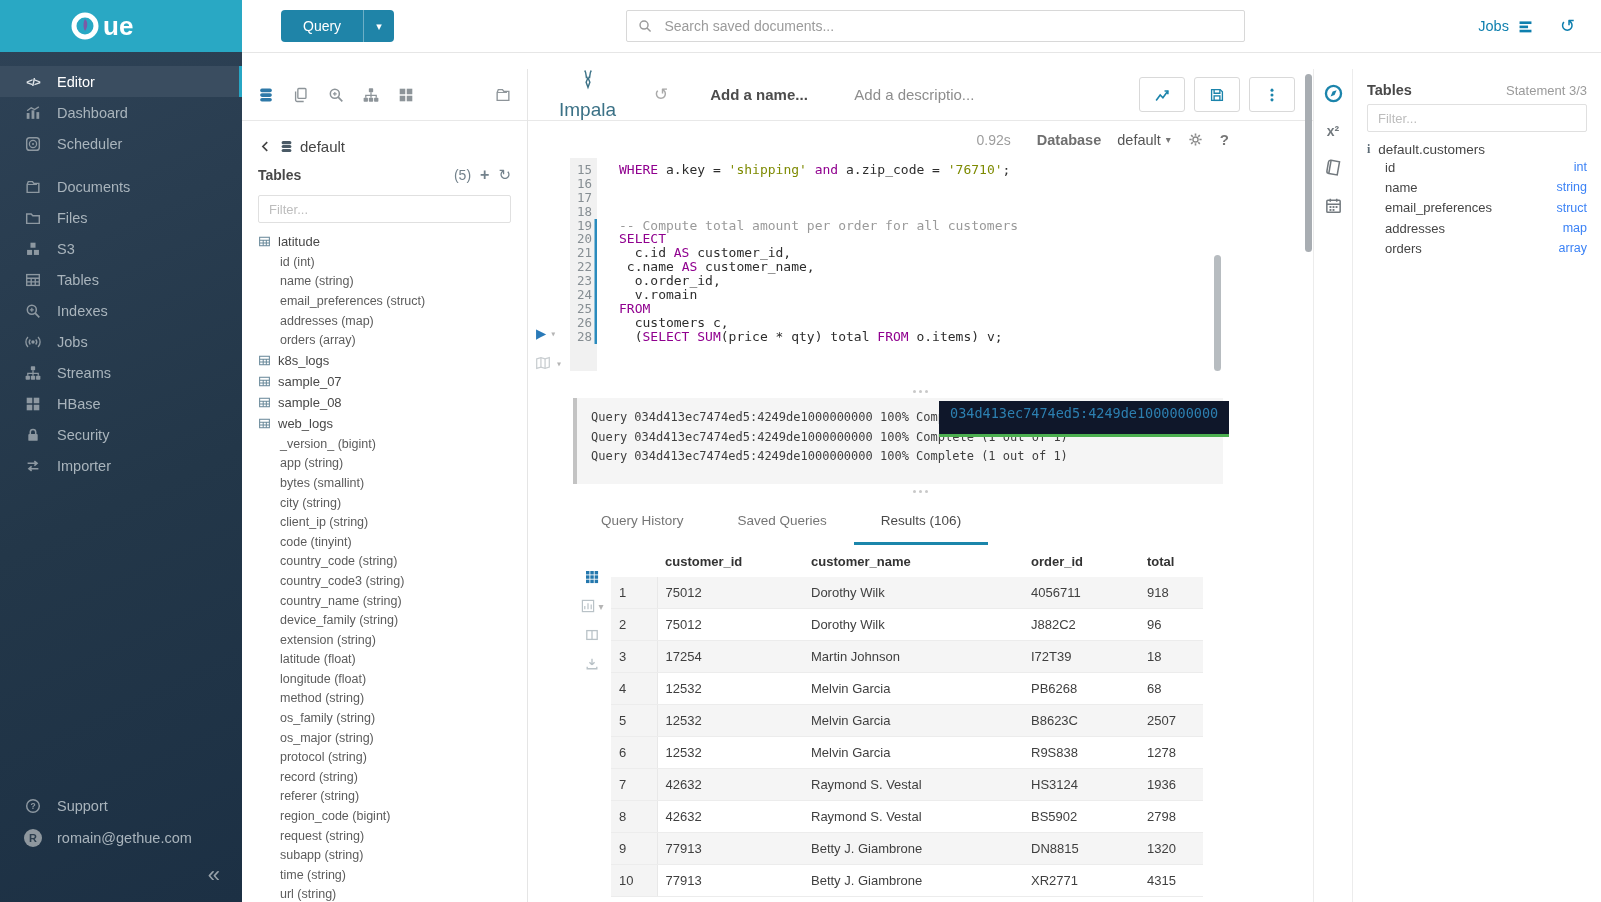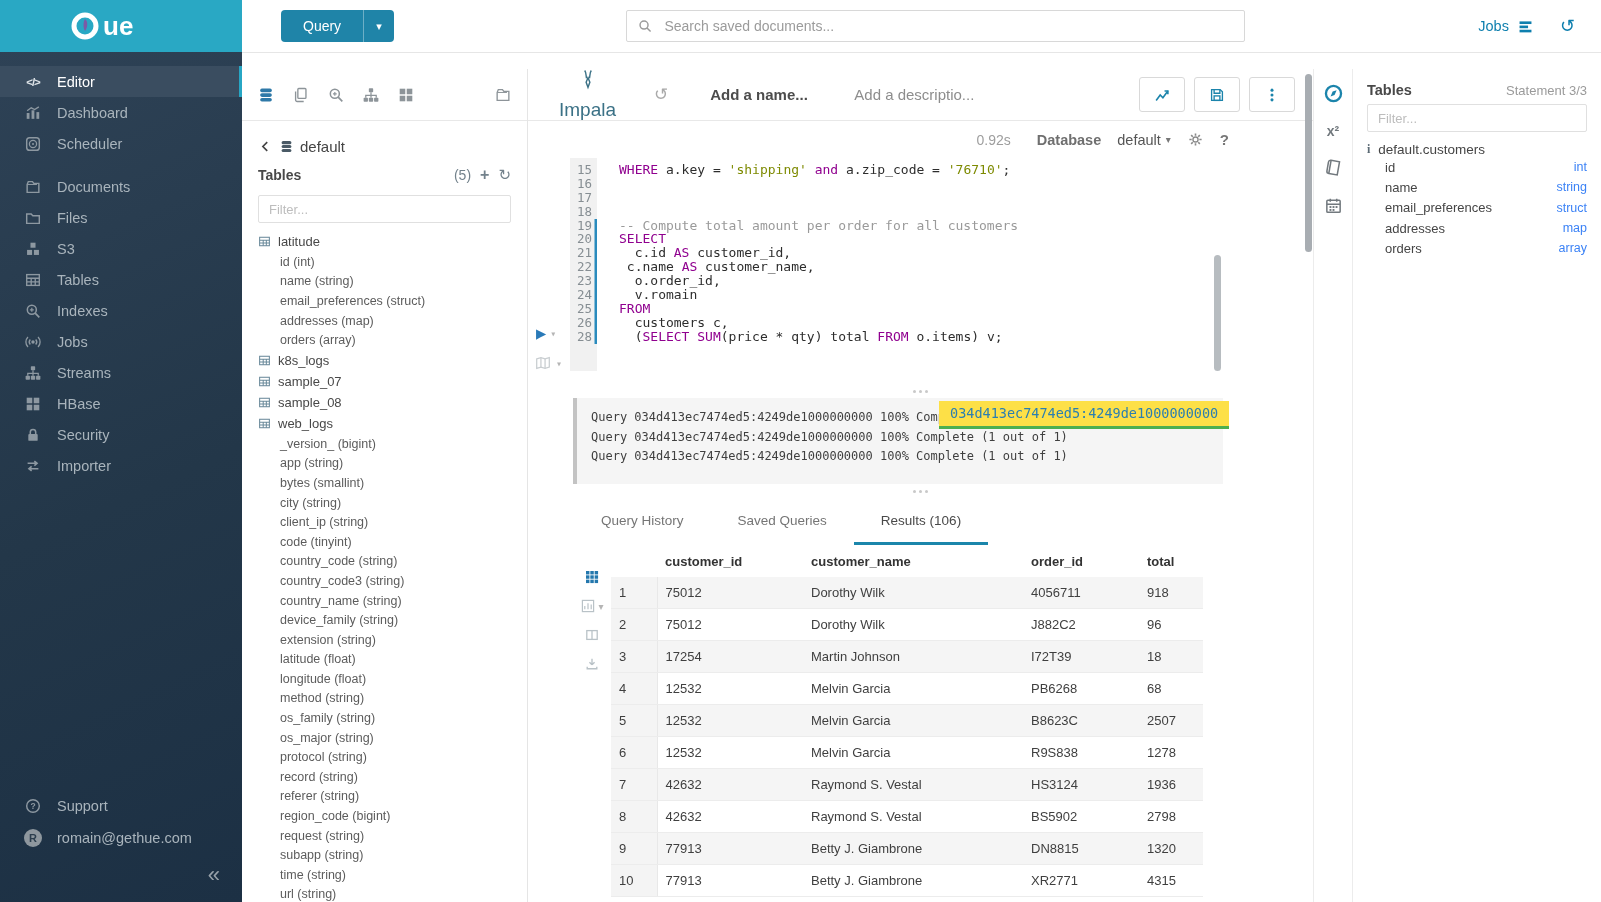--- a/index.html
+++ b/index.html
@@ -89,21 +89,21 @@
   .play-col{position:absolute;left:8px;top:167px;display:flex;align-items:center;gap:4px;}
   .play-ic{color:#2a7ab8;font-size:17px;line-height:1;cursor:pointer;}
   .mini-caret{color:#b5b5b5;font-size:10px;cursor:pointer;}
   .map-col{position:absolute;left:6px;top:196px;display:flex;align-items:center;gap:4px;color:#c9ced1;}
   .ed-vscroll{position:absolute;right:92px;top:97px;width:7px;height:116px;background:#b7bcc0;border-radius:4px;cursor:pointer;}
 
   .grip{height:14px;flex:0 0 14px;display:flex;align-items:center;justify-content:center;gap:3px;cursor:row-resize;}
   .grip i{width:3px;height:3px;border-radius:50%;background:#c9c9c9;display:block;}
 
   .log-box{margin:0 90px 0 45px;height:86px;flex:0 0 86px;background:#f5f5f5;border-left:4px solid #c3c3c3;padding:10px 14px;box-sizing:border-box;font-family:"DejaVu Sans Mono","Liberation Mono",monospace;font-size:12px;line-height:19.5px;color:#3f3f3f;position:relative;}
-  .log-badge{position:absolute;left:362px;top:3px;background:#fde047;border-bottom:3px solid #4caf50;color:#2c7fb0;font-size:13.5px;padding:3px 11px 2px 11px;font-family:"DejaVu Sans Mono","Liberation Mono",monospace;cursor:pointer;}
+  .log-badge{position:absolute;left:362px;top:3px;background:#0f172a;border-bottom:3px solid #4caf50;color:#2c7fb0;font-size:13.5px;padding:3px 11px 10px 11px;font-family:"DejaVu Sans Mono","Liberation Mono",monospace;cursor:pointer;}
 
   .tabs{height:47px;flex:0 0 47px;display:flex;padding-left:46px;align-items:stretch;}
   .tab{padding:0 27px;display:flex;align-items:center;font-size:13.5px;color:#757575;border-bottom:3px solid transparent;cursor:pointer;}
   .tab.active{color:#4a4a4a;border-bottom-color:#1b86ab;}
 
   .results{flex:1;display:flex;min-height:0;padding-left:45px;}
   .res-rail{width:38px;flex:0 0 38px;padding-top:24px;display:flex;flex-direction:column;align-items:center;gap:13px;color:#b9c2c7;}
   .rail-ic{display:flex;align-items:center;gap:2px;cursor:pointer;}
   .rail-ic.active{color:#2377ad;}
   .res-table-wrap{flex:1;margin-right:110px;overflow:hidden;}

